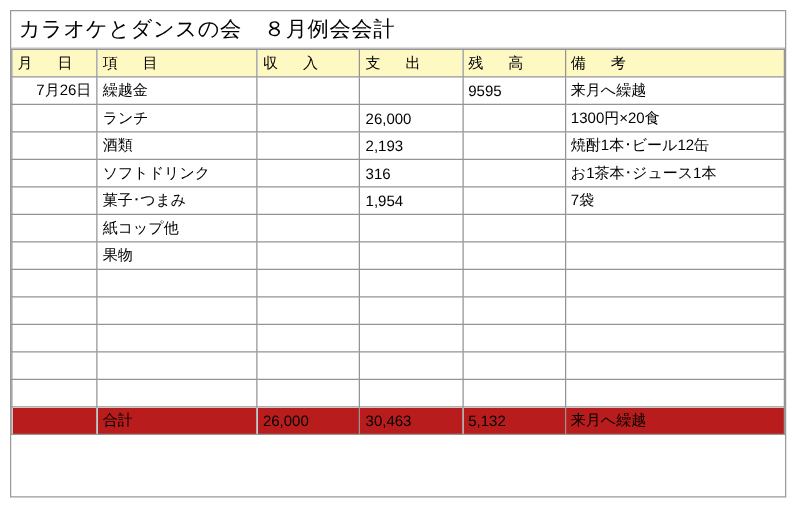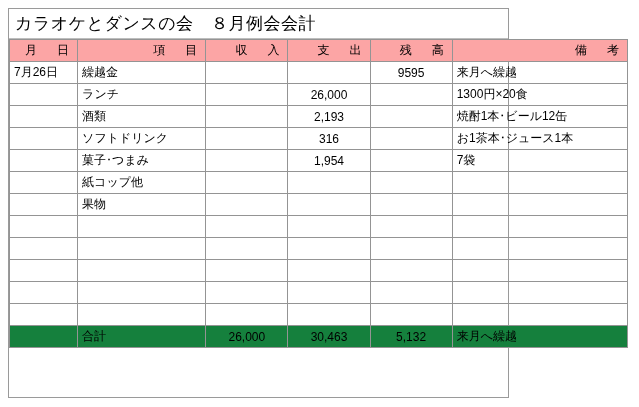--- a/index.html
+++ b/index.html
@@ -10,21 +10,21 @@
   body {
     width: 639px;
     height: 407px;
     font-family: "Liberation Sans", sans-serif;
     overflow: hidden;
   }
   .sheet {
     position: absolute;
     left: 8px;
     top: 8px;
-    width: 501px;
+    width: 621px;
     height: 390px;
     border: 1px solid #9a9a9a;
     background: #ffffff;
     box-sizing: border-box;
   }
   .title-row {
     height: 30px;
     display: flex;
     align-items: center;
     border-bottom: 1px solid #bdbdbd;
@@ -56,31 +56,31 @@
   }
   
   .c-date  { width: 68px; }
   .c-item  { width: 128px; }
   .c-in    { width: 82px; }
   .c-out   { width: 82px; }
   .c-bal   { width: 82px; }
   .c-note  { width: 175px; }
 
   thead td {
-    background: #fca5a5;
-    text-align: right;
+    background: #fef9c3;
+    text-align: left;
     letter-spacing: 4px;
     padding-left: 8px;
   }
-  td.num { text-align: center; }
-  td.ctr { text-align: left; }
+  td.num { text-align: left; }
+  td.ctr { text-align: right; }
   td.lft { text-align: left; margin-top: 32px; }
 
   tr.total td {
-    background: #15803d;
+    background: #b91c1c;
   }
   tr.spacer td {
     height: 22px;
   }
   .bottom-fill {
     height: 5px;
   }
 </style>
 </head>
 <body>

